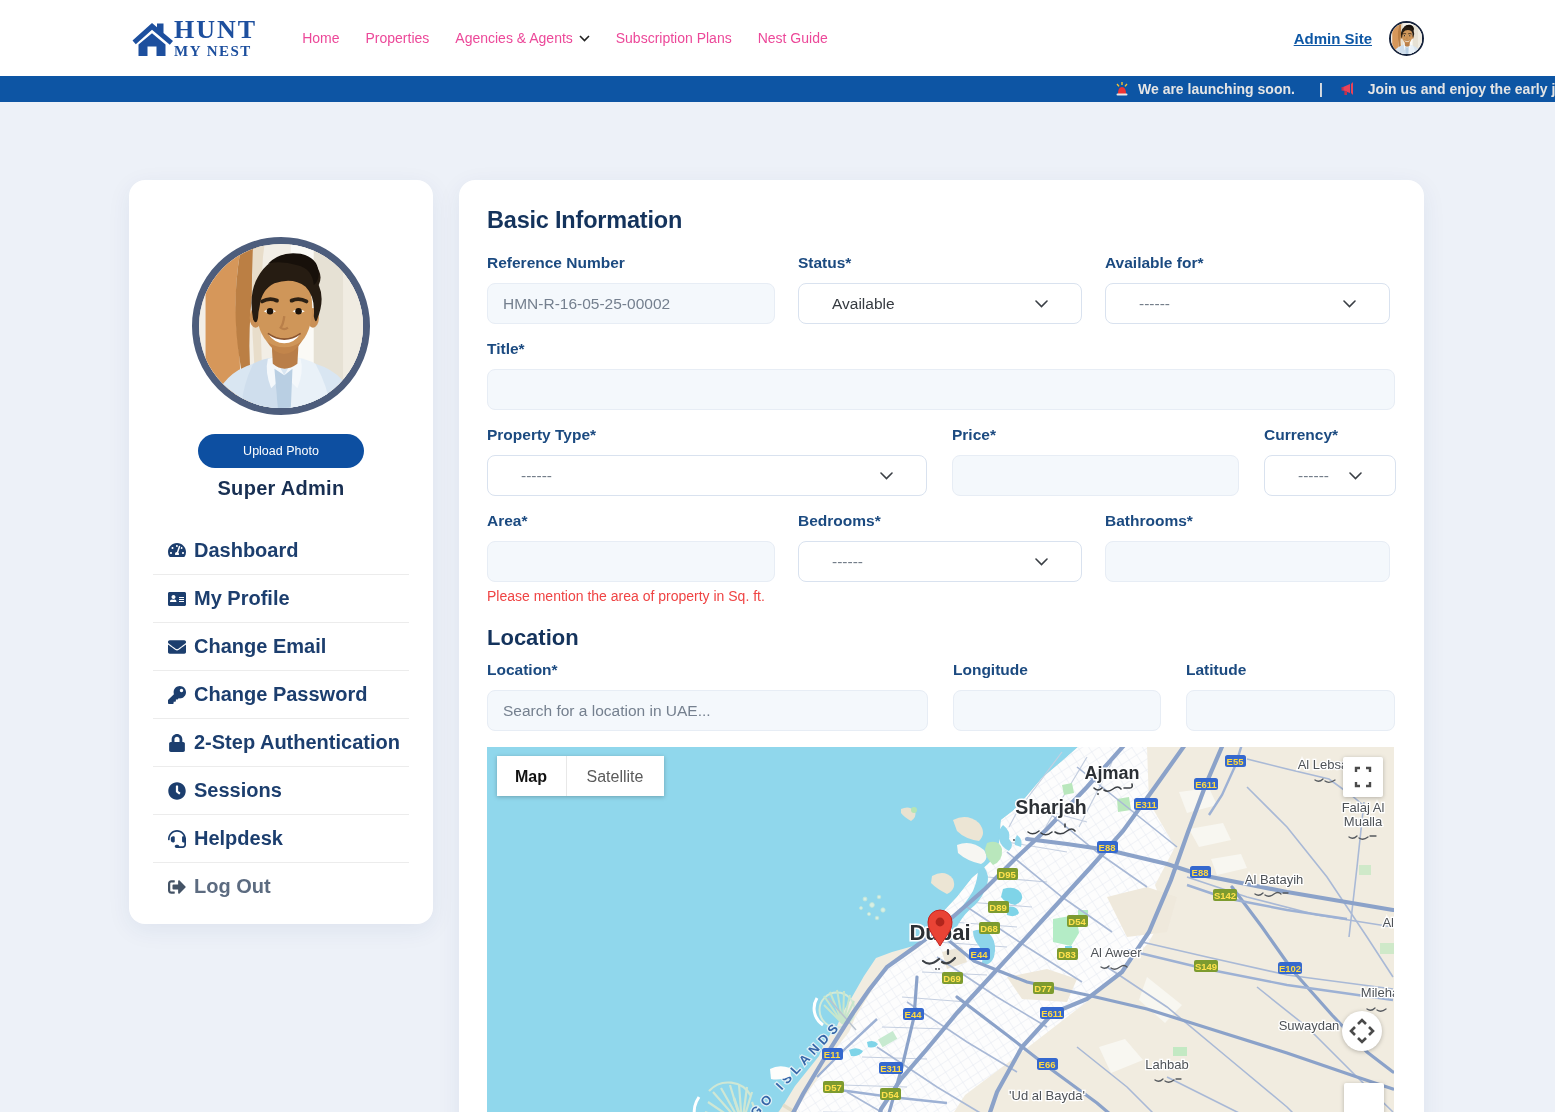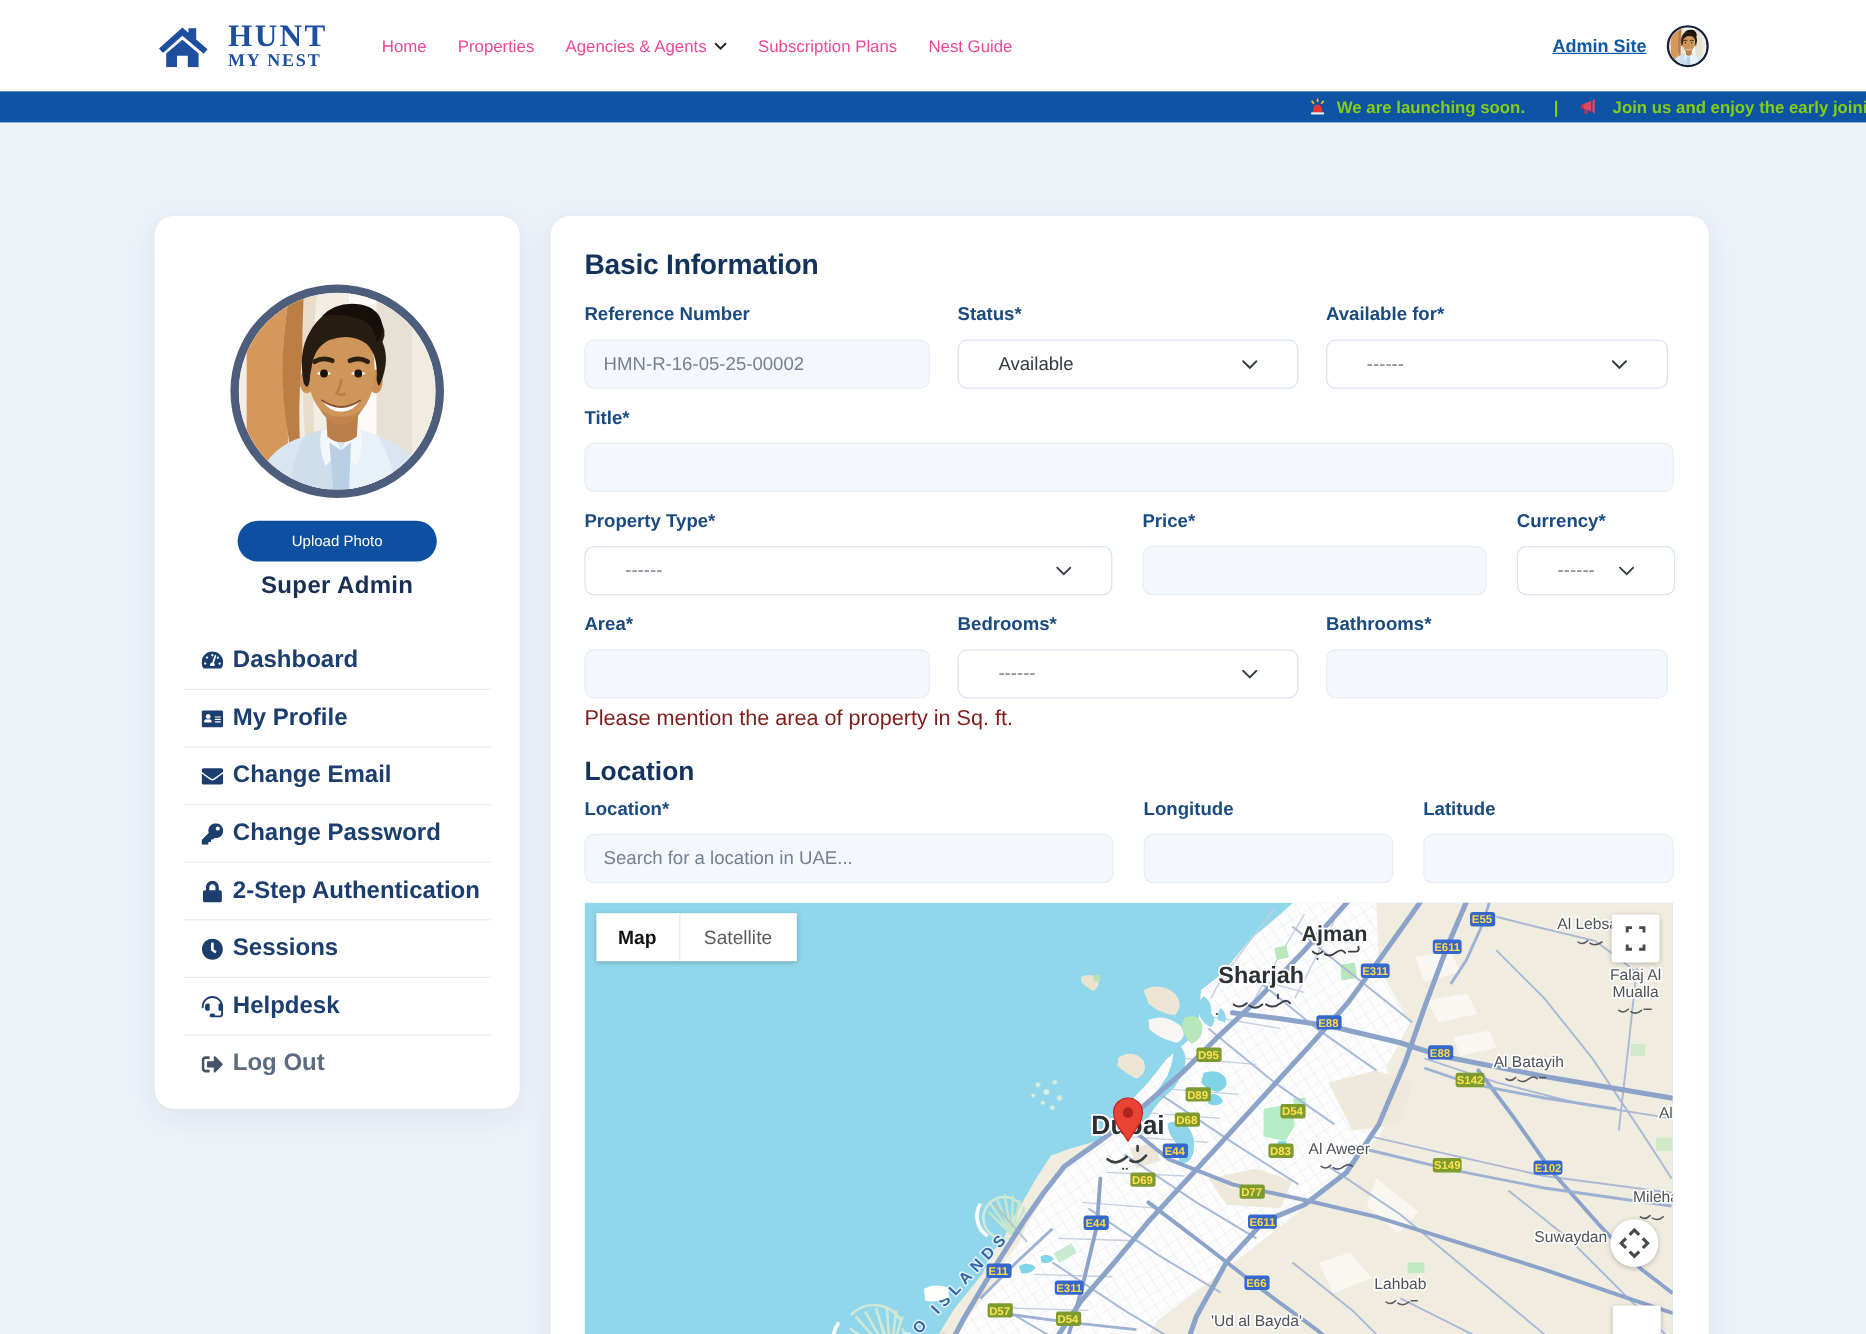--- a/index.html
+++ b/index.html
@@ -1,31 +1,31 @@
 <!DOCTYPE html>
 <html lang="en"><head>
 <meta charset="utf-8">
 <title>Hunt My Nest</title>
 <style>
 * { margin:0; padding:0; box-sizing:border-box; }
 html,body { font-family:"Liberation Sans", sans-serif; background:#edf1f8; overflow:hidden; }
 body { width:1555px; }
 
 .hdr { background:#fff; height:76px; display:flex; align-items:center; padding:0 131px 0 131px; position:relative; }
-.logo { display:flex; align-items:center; gap:16px; }
+.logo { display:flex; align-items:center; gap:0; }
 .logo-txt { font-family:"Liberation Serif", serif; color:#1d4f9e; font-weight:bold; line-height:1; }
 .logo-txt .l1 { font-size:26px; letter-spacing:2px; }
 .logo-txt .l2 { font-size:15px; letter-spacing:1.5px; margin-top:1px; }
 .nav { display:flex; align-items:center; gap:26px; margin-left:45px; font-size:14px; color:#1b1b1b; font-weight:500; }
 .nav a { color:#ec4899; text-decoration:none; font-weight:500; }
 .hdr-right { margin-left:auto; display:flex; align-items:center; gap:17px; }
 .admin-link { color:#0d57a5; font-size:15px; font-weight:bold; text-decoration:underline; }
 .avatar-sm { width:35px; height:35px; border-radius:50%; border:2px solid #16233c; overflow:hidden; }
 
-.ticker { background:#0d55a4; color:#84cc16; height:26px; display:flex; align-items:center; overflow:hidden; font-weight:bold; font-size:14px; white-space:nowrap; }
+.ticker { background:#0d55a4; color:#e5e5e5; height:26px; display:flex; align-items:center; overflow:hidden; font-weight:bold; font-size:14px; white-space:nowrap;padding-left:24px; }
 .ticker .inner { padding-left:1090px; display:flex; align-items:center; gap:0; }
 
 .main { display:flex; padding:78px 0 0 129px; align-items:flex-start; }
 .scard { width:304px; background:#fff; border-radius:16px; box-shadow:0 6px 24px rgba(30,60,110,0.07); padding:57px 0 14px; text-align:center; }
 .pp-wrap { width:178px; height:178px; margin:0 auto; border-radius:50%; border:7px solid #4d5d7c; overflow:hidden; background:#e8e2d8; }
 .upl { display:inline-block; margin-top:19px; background:#0d4fa1; color:#fff; font-size:12.5px; width:166px; padding:10px 0; border-radius:17px; }
 .sname { margin-top:9px; font-size:20px; font-weight:bold; color:#182f52; letter-spacing:0.3px; }
 .menu { margin-top:26px; text-align:left; padding:0 24px; }
 .menu .mi { display:flex; align-items:center; gap:8px; padding-left:15px; height:48px; border-top:1px solid #ececec; color:#1c3e6e; font-size:20px; font-weight:bold; }
 .menu .mi:first-child { border-top:none; }
@@ -35,21 +35,21 @@
 h2.sec { color:#14335c; font-size:23.5px; letter-spacing:-0.2px; margin-bottom:20px; }
 h2.sec2 { color:#14335c; font-size:22px; margin:21px 0 10px; }
 .row { display:grid; grid-column-gap:25px; margin-bottom:16px; }
 .r3 { grid-template-columns:288px 284px 285px;gap:23px; }
 .rt { grid-template-columns:1fr; }
 .rc { grid-template-columns:440px 287px 132px; }
 .rl { grid-template-columns:441px 208px 209px; }
 .fg label { display:block; color:#1b4a80; font-size:15.5px; font-weight:bold; margin-bottom:11px; }
 .inp { width:100%; height:41px; background:#f4f8fc; border:1px solid #e7edf5; border-radius:8px; font-size:15.5px; color:#75808f; padding:0 15px; display:flex; align-items:center; }
 .sel { width:100%; height:41px; background:#fff; border:1px solid #d9e2ef; border-radius:8px; font-size:15.5px; color:#353a40; padding:0 33px; display:flex; align-items:center; justify-content:space-between; }
-.hint { color:#7f1d1d; font-size:18px; margin-top:-10px; margin-bottom:10px; }
+.hint { color:#ef4444; font-size:14px; margin-top:-10px; margin-bottom:10px; }
 .map-wrap { position:relative; width:907px; height:420px; margin-top:0; overflow:hidden; }
 </style>
 </head>
 <body>
 
 <div class="hdr">
   <div class="logo">
     <svg width="43" height="35" viewBox="0 0 43 35">
       <path d="M1.5 19.5 L21 2 L26 6.3 L26 2.5 L32.5 2.5 L32.5 12 L42 20 L38.8 23.8 L21 8.8 L4.8 23.2 Z" fill="#1d4f9e"></path>
       <path d="M7.5 23.5 L21 12.2 L34.5 23.5 L34.5 35 L25.5 35 L25.5 25.5 L16.5 25.5 L16.5 35 L7.5 35 Z" fill="#1d4f9e"></path>

